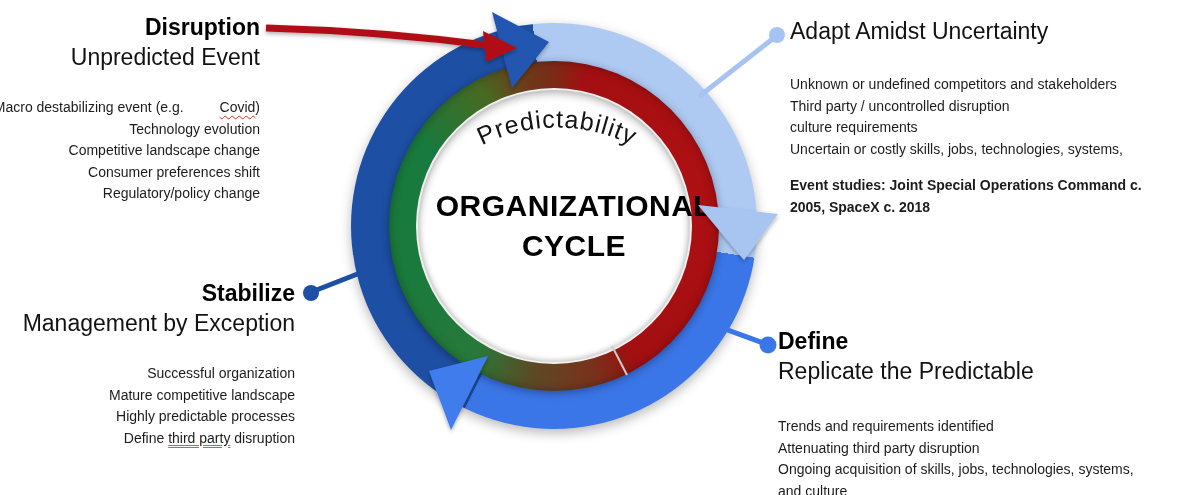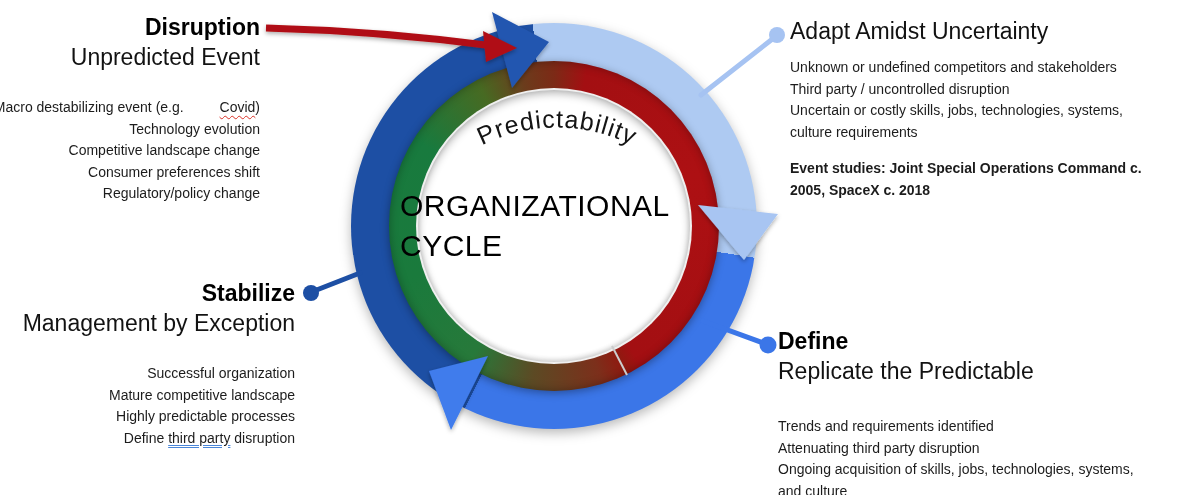--- a/index.html
+++ b/index.html
@@ -39,41 +39,41 @@
     filter: drop-shadow(0 2px 4px rgba(0,0,0,0.35));
   }
   .center-circle {
     left:418px; top:90px; width:272px; height:272px;
     background:#ffffff;
     box-shadow: 0 0 0 2px #f0f0f0,
                 inset 0 3px 9px rgba(0,0,0,0.30),
                 inset 0 -2px 5px rgba(0,0,0,0.14);
   }
   .center-title {
-    position:absolute; left:400px; top:186px; width:300px;
-    text-align:left; font-size:30px; font-weight:400; line-height:40px;
+    position:absolute; left:424px; top:186px; width:300px;
+    text-align:center; font-size:30px; font-weight:700; line-height:40px;
     color:#000; letter-spacing:0.5px;
   }
   .center-title span { display:block; }
 
   
   .overlay { position:absolute; left:0; top:0; width:1184px; height:495px; }
   .arc-label-text { font-family:"Liberation Sans", sans-serif; font-size:25px; letter-spacing:1px; fill:#141414; }
 
   
   .sec { position:absolute; }
   .sec-title { font-size:23px; font-weight:700; line-height:30px; color:#000; }
   .sec-sub   { font-size:23px; font-weight:400; line-height:30px; color:#121212; }
   .sec-body  { font-size:14px; line-height:21.5px; color:#1c1c1c; }
   .right { text-align:right; }
 
   .sec-disruption { top:12px;  right:924px; width:340px; }
   .sec-disruption .sec-body { margin-top:25px; }
   .sec-blur       { top:16px;  left:790px;  width:394px; }
-  .sec-blur .sec-body { margin-top:11px; }
+  .sec-blur .sec-body { margin-top:28px; }
   .sec-blur .case { margin-top:15px; font-weight:700; }
   .sec-stabilize  { top:278px; right:889px; width:340px; }
   .sec-stabilize .sec-body { margin-top:25px; }
   .sec-define     { top:326px; left:778px;  width:400px; }
   .sec-define .sec-body { margin-top:30px; }
 
   .squiggle-red {
     text-decoration-line: underline;
     text-decoration-style: wavy;
     text-decoration-color:#d93025;
@@ -152,22 +152,22 @@
       <div>Consumer preferences shift</div>
       <div>Regulatory/policy change</div>
     </div>
   </div>
 
   <div class="sec sec-blur">
     <div class="sec-sub">Adapt Amidst Uncertainty</div>
     <div class="sec-body">
       <div>Unknown or undefined competitors and stakeholders</div>
       <div>Third party / uncontrolled disruption</div>
+      <div>culture requirements</div>
       <div>Uncertain or costly skills, jobs, technologies, systems,</div>
-      <div>culture requirements</div>
     </div>
     <div class="sec-body case">
       <div>Event studies: Joint Special Operations Command c.</div>
       <div>2005, SpaceX c. 2018</div>
     </div>
   </div>
 
   <div class="sec sec-stabilize right">
     <div class="sec-title">Stabilize</div>
     <div class="sec-sub">Management by Exception</div>

